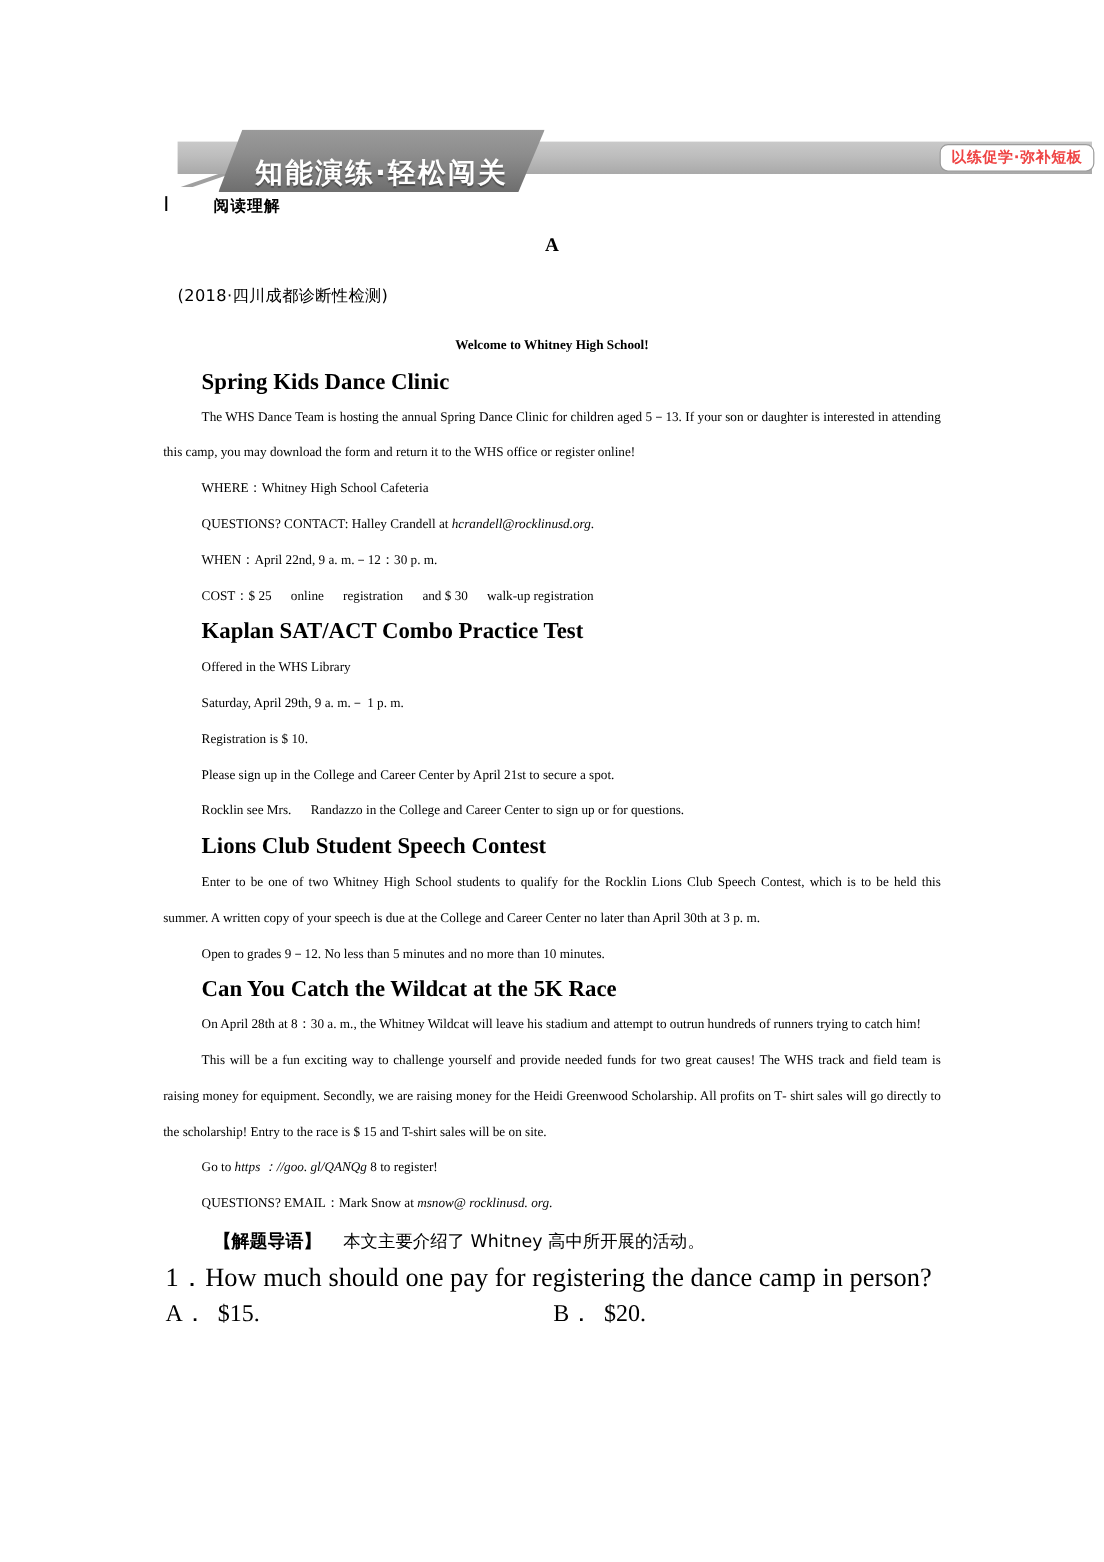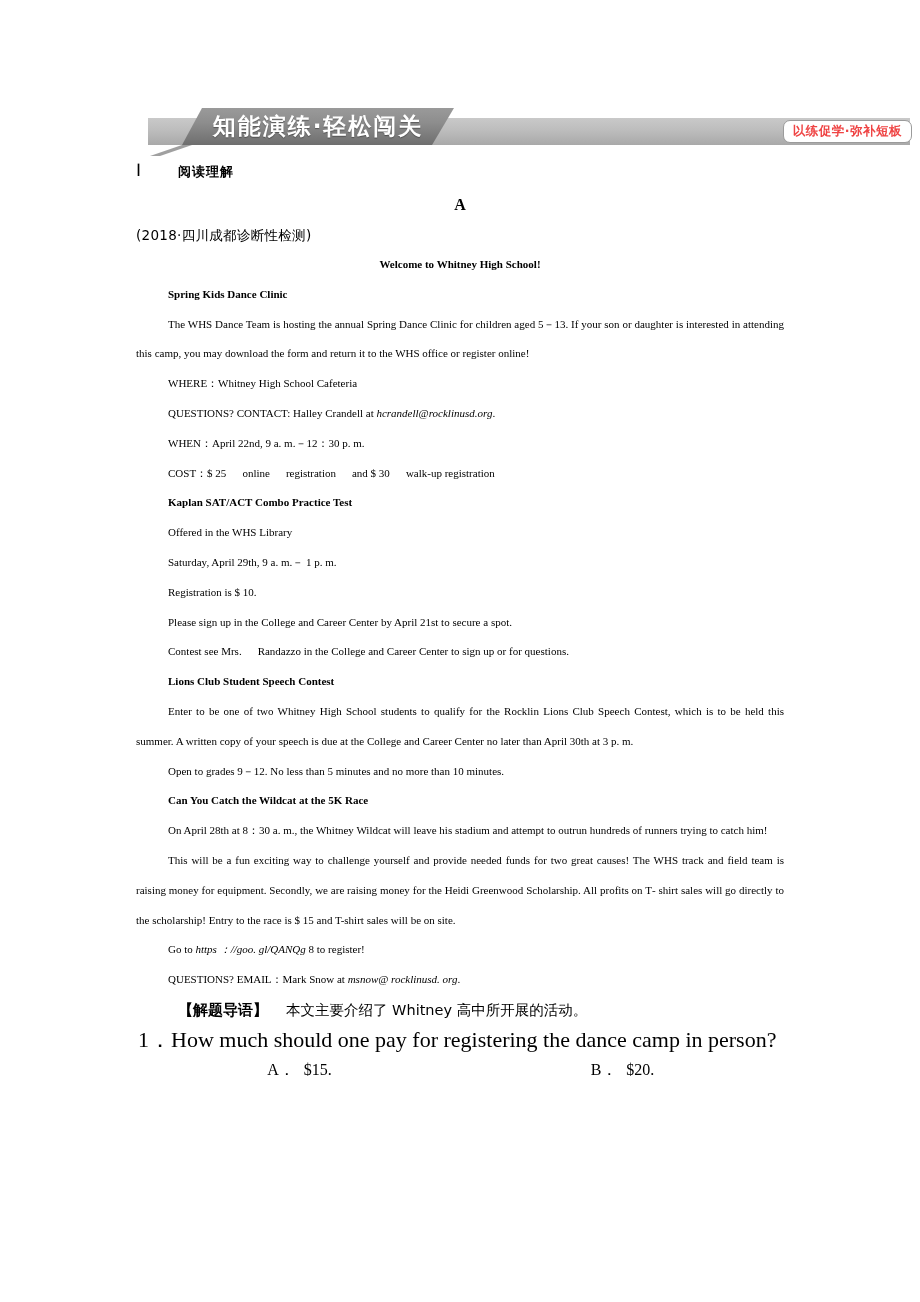--- a/index.html
+++ b/index.html
@@ -36,25 +36,25 @@
     top: 10px;
     width: 762px;
     height: 27px;
     background: linear-gradient(to bottom, #c9c9c9 0%, #bdbdbd 45%, #a9a9a9 100%);
   }
   .banner-ribbon {
     position: absolute;
     left: 182px;
     top: 0px;
     width: 272px;
-    height: 37px;
+    height: 52px;
     background: linear-gradient(to bottom, #9a9a9a 0%, #8d8d8d 40%, #6e6e6e 100%);
     clip-path: polygon(20px 0, 100% 0, calc(100% - 22px) 100%, 0 100%);
     display: flex;
-    align-items: center;
+    align-items: flex-end;
     justify-content: center;
   }
   .banner-ribbon-shadow-l {
     position: absolute;
     left: 150px;
     top: 37px;
     width: 42px;
     height: 11px;
     background: #8f8f8f;
     clip-path: polygon(32px 0, 42px 0, 10px 100%, 0 100%);
@@ -126,40 +126,40 @@
     font-weight: bold;
     font-size: 16px;
     text-align: center;
     margin: 0;
     line-height: 30px;
   }
 
   .source {
     font-family: "DejaVu Sans", "Liberation Sans", sans-serif;
     font-size: 13.5px;
-    margin: 0;
+    margin: 12px;
     line-height: 30px;
     letter-spacing: 0.3px;
   }
 
   p.t {
     margin: 0;
     font-size: 11px;
     line-height: 29.8px;
     text-align: justify;
     text-justify: inter-word;
   }
   p.t.noj { text-align: left; }
   p.ind { text-indent: 32px; }
   p.ind2 { padding-left: 32px; }
   p.c { text-align: center; }
 
   .hdr3 {
     font-weight: bold;
-    font-size: 11px;
+    font-size: 19px;
     line-height: 29.8px;
     margin: 0;
     padding-left: 32px;
   }
 
   .guide {
     font-family: "DejaVu Sans", "Liberation Sans", sans-serif;
     font-size: 14.5px;
     line-height: 30px;
     margin: 0;
@@ -173,24 +173,23 @@
   .guide .gtext { margin-left: 18px; }
 
   .qline {
     font-size: 22px;
     line-height: 30px;
     margin: 0;
     padding-left: 2px;
   }
   .opts {
     display: flex;
-    font-size: 16px;
+    font-size: 20px;
     line-height: 30px;
     padding-left: 2px;
-    text-align: center;
   }
   .opt { width: 324px; }
 
   .sp { display: inline-block; width: 9px; }
   .spw { display: inline-block; width: 16px; }
 </style>
 </head>
 <body>
 
 <div class="page">
@@ -230,21 +229,21 @@
     <p class="t noj ind2">WHEN：April 22nd, 9 a. m.－12：30 p. m.</p>
 
     <p class="t noj ind2"><span>COST：$ 25</span><span class="spw"></span><span>online</span><span class="spw"></span><span>registration</span><span class="spw"></span><span>and $ 30</span><span class="spw"></span><span>walk-up registration</span></p>
 
     <p class="hdr3">Kaplan SAT/ACT Combo Practice Test</p>
 
     <p class="t noj ind2">Offered in the WHS Library</p>
     <p class="t noj ind2">Saturday, April 29th, 9 a. m.－ 1 p. m.</p>
     <p class="t noj ind2">Registration is $ 10.</p>
     <p class="t noj ind2">Please sign up in the College and Career Center by April 21st to secure a spot.</p>
-    <p class="t noj ind2"><span>Contest see Mrs.</span><span class="spw"></span><span>Randazzo in the College and Career Center to sign up or for questions.</span></p>
+    <p class="t noj ind2"><span>Rocklin see Mrs.</span><span class="spw"></span><span>Randazzo in the College and Career Center to sign up or for questions.</span></p>
 
     <p class="hdr3">Lions Club Student Speech Contest</p>
 
     <p class="t ind">Enter to be one of two Whitney High School students to qualify for the Rocklin Lions Club Speech Contest, which is to be held this summer. A written copy of your speech is due at the College and Career Center no later than April 30th at 3 p. m.</p>
     <p class="t noj ind2">Open to grades 9－12. No less than 5 minutes and no more than 10 minutes.</p>
 
     <p class="hdr3">Can You Catch the Wildcat at the 5K Race</p>
 
     <p class="t ind">On April 28th at 8：30 a. m., the Whitney Wildcat will leave his stadium and attempt to outrun hundreds of runners trying to catch him!</p>
     <p class="t ind">This will be a fun exciting way to challenge yourself and provide needed funds for two great causes! The WHS track and field team is raising money for equipment. Secondly, we are raising money for the Heidi Greenwood Scholarship. All profits on T‑ shirt sales will go directly to the scholarship! Entry to the race is $ 15 and T-shirt sales will be on site.</p>

